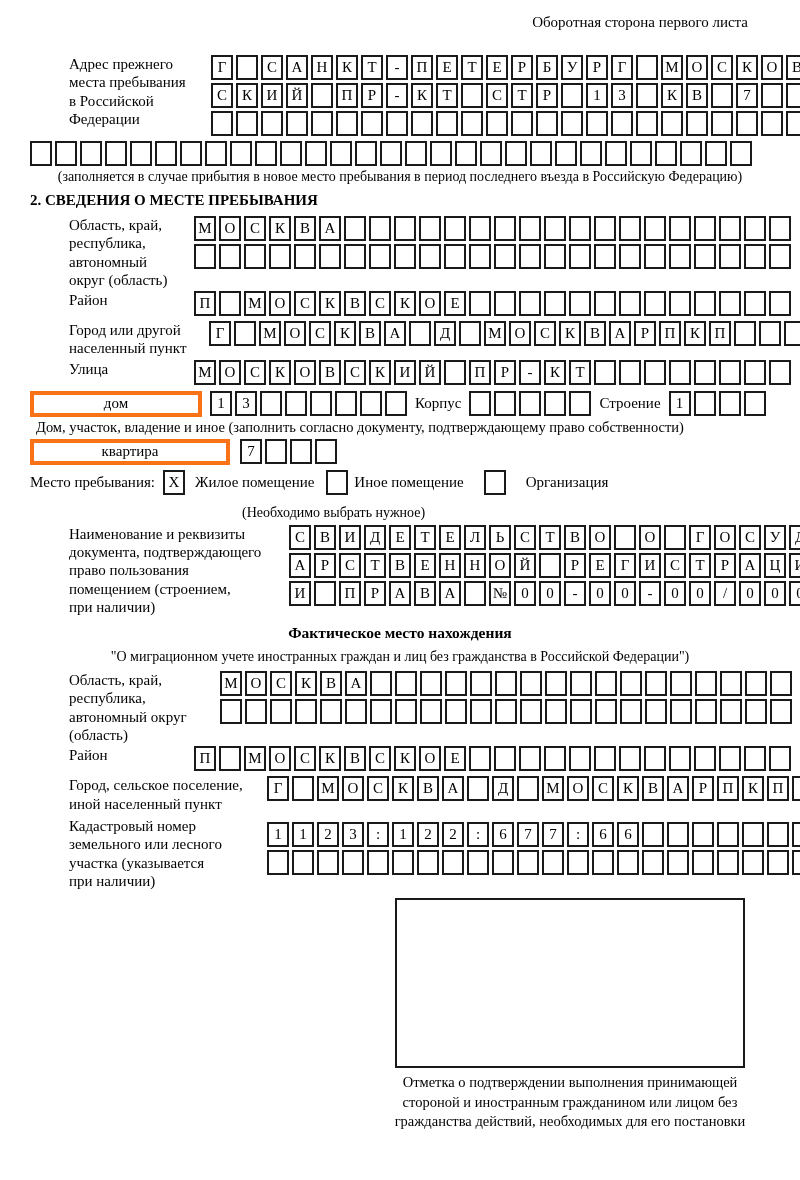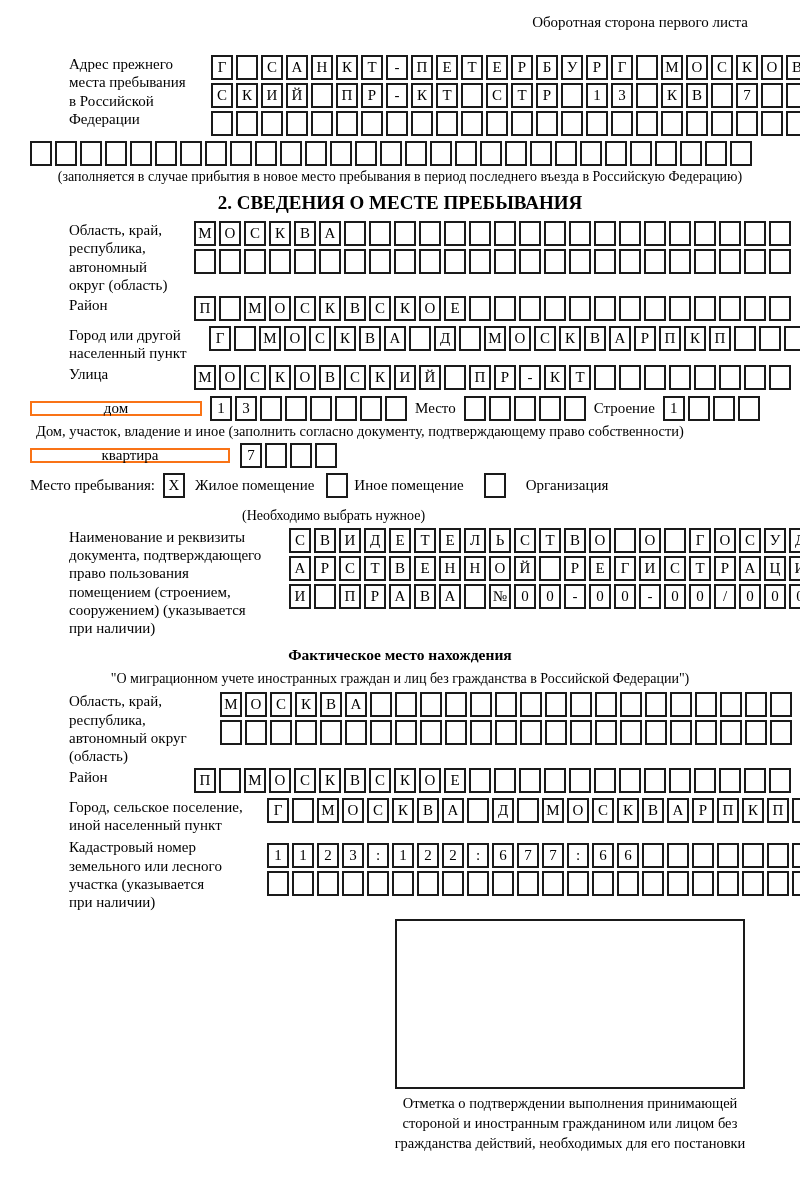--- a/index.html
+++ b/index.html
@@ -15,24 +15,24 @@
   .lw220{width:220px}.lw151{width:151px}.lw198{width:198px}
 
   .cellrow{display:flex;gap:3px;margin-bottom:3px;}
   .cell{flex:none;width:22px;height:25px;border:2px solid #1a1a1a;box-sizing:border-box;
         background:#fff;display:flex;align-items:center;justify-content:center;
         font-size:15px;line-height:1;}
   .fullrow{margin-top:1px;}
 
   .caption-center{font-size:14px;text-align:center;margin-top:3px;}
   .caption-left{font-size:14.5px;margin:1px 0 3px 6px;}
-  .section-title{font-size:19px;font-weight:bold;text-align:center;margin:7px 0 7px 0;}
+  .section-title{font-size:15px;font-weight:bold;margin:7px 0 7px 0;}
 
   .houserow,.aptrow{display:flex;align-items:center;margin-top:3px;margin-bottom:2px;}
-  .widebox{flex:none;border:2px solid #f97316;height:15px;box-sizing:border-box;background:#fff;
+  .widebox{flex:none;border:4px solid #f97316;height:26px;box-sizing:border-box;background:#fff;
            display:flex;align-items:center;justify-content:center;font-size:15px;}
   .dombox{width:172px;margin-right:8px;}
   .kvbox{width:200px;margin-right:10px;text-align:center;}
   .houserow .cellrow,.aptrow .cellrow{margin-bottom:0;}
   .inline-label{font-size:15px;margin:0 8px;flex:none;}
 
   .placerow{display:flex;align-items:center;font-size:15px;margin-top:5px;}
   .placerow .cellrow{margin-bottom:0;}
   .pl-gap8{margin-left:8px}.pl-gap10{margin-left:10px}.pl-gap12{margin-left:12px}
   .pl-gap14{margin-left:6px}.pl-gap20{margin-left:20px}
@@ -340,21 +340,21 @@
     <div class="cellrow">
         <span class="cell">1</span>
         <span class="cell">3</span>
         <span class="cell"></span>
         <span class="cell"></span>
         <span class="cell"></span>
         <span class="cell"></span>
         <span class="cell"></span>
         <span class="cell"></span>
       </div>
-    <div class="inline-label">Место</div>
+    <div class="inline-label">Корпус</div>
     <div class="cellrow">
         <span class="cell"></span>
         <span class="cell"></span>
         <span class="cell"></span>
         <span class="cell"></span>
         <span class="cell"></span>
       </div>
     <div class="inline-label">Строение</div>
     <div class="cellrow">
         <span class="cell">1</span>
@@ -391,21 +391,20 @@
     <span class="pl-gap20">Организация</span>
   </div>
   <div class="choose-note">(Необходимо выбрать нужное)</div>
 
   <div class="field mt4">
     <div class="field-label lw220">
         <div>Наименование и реквизиты</div>
         <div>документа, подтверждающего</div>
         <div>право пользования</div>
         <div>помещением (строением,</div>
-        <div>сооружением) (указывается</div>
         <div>при наличии)</div>
       </div>
     <div>
       <div class="cellrow">
           <span class="cell">С</span>
           <span class="cell">В</span>
           <span class="cell">И</span>
           <span class="cell">Д</span>
           <span class="cell">Е</span>
           <span class="cell">Т</span>

